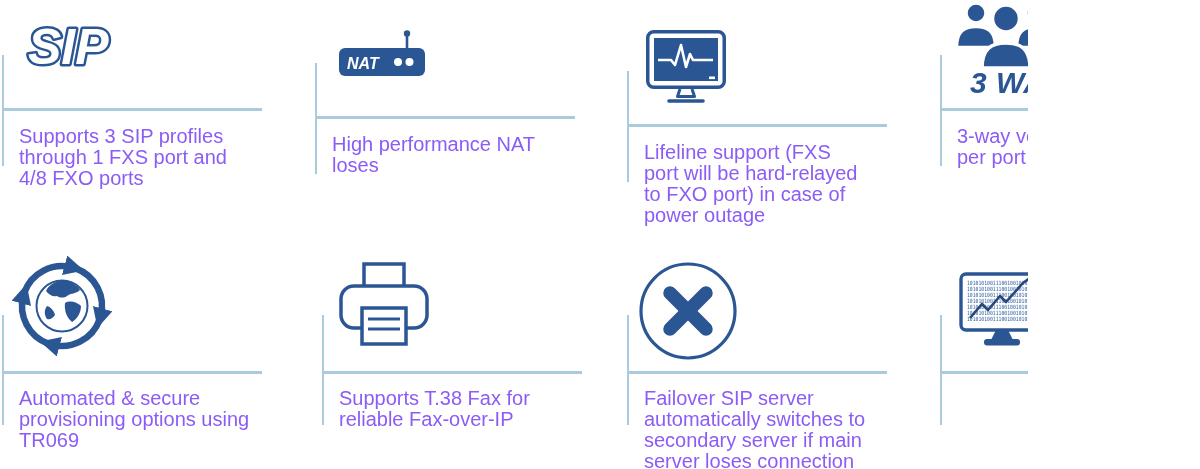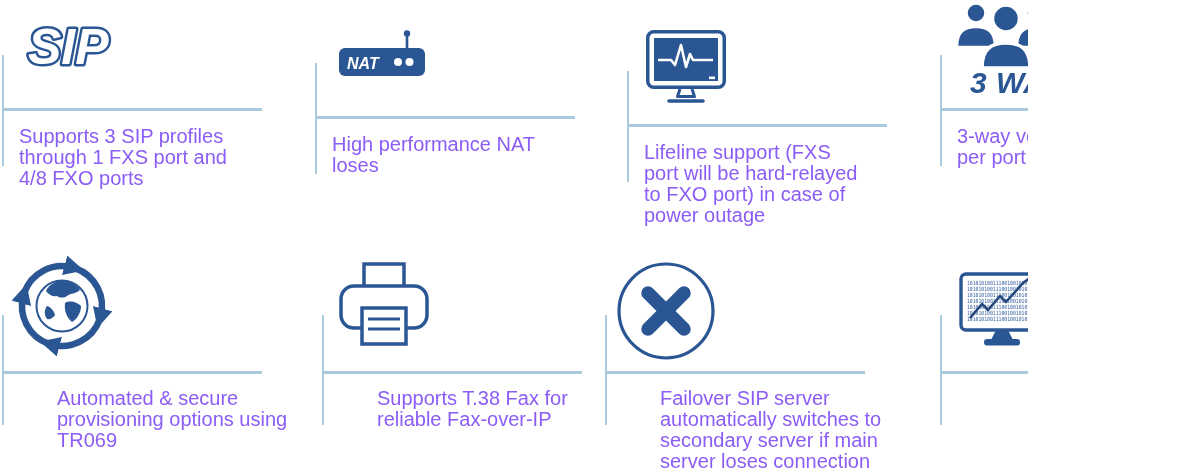--- a/index.html
+++ b/index.html
@@ -1,32 +1,32 @@
 <!DOCTYPE html>
 <html><head>
 <meta charset="utf-8">
 <style>
   html,body{margin:0;padding:0;background:#fff;}
   .page{position:relative;width:1028px;height:469px;background:#ffffff;overflow:hidden;
         font-family:"Liberation Sans","DejaVu Sans",sans-serif;}
   .feature{position:absolute;width:262px;height:230px;}
   .f1{left:2px;top:0}   .f2{left:315px;top:8px}   .f3{left:627px;top:16px}   .f4{left:940px;top:0}
-  .f5{left:2px;top:240px}.f6{left:322px;top:240px}.f7{left:605px;top:240px}.f8{left:940px;top:240px}
+  .f5{left:2px;top:240px}.f6{left:322px;top:240px}.f7{left:627px;top:240px}.f8{left:940px;top:240px}
 
   .vline{position:absolute;left:0;width:2px;background:#a9cbdd;}
   .hline{position:absolute;left:0;width:260px;height:3px;background:#a9cbdd;}
   .row1 .vline{top:55px;height:111px;}
   .row1 .hline{top:108px;}
   .row2 .vline{top:75px;height:110px;}
   .row2 .hline{top:131px;}
 
   .desc{position:absolute;left:17px;width:236px;font-size:20px;line-height:21px;
         color:#8b5cf6;white-space:pre-line;letter-spacing:0;}
   .row1 .desc{top:126px;}
-  .row2 .desc{top:148px;margin-left:38px;}
+  .row2 .desc{top:148px;}
 
   .icon{position:absolute;}
   .f1 .icon{left:22px;top:18px;}
   .f2 .icon{left:23px;top:20px;}
   .f3 .icon{left:19px;top:14px;}
   .f4 .icon{left:16px;top:1px;}
   .f4 .icon-caption{position:absolute;left:30px;top:66px;font-size:30px;font-weight:800;
                     font-style:italic;color:#2b5694;letter-spacing:0.5px;}
   .f5 .icon{left:12px;top:18px;}
   .f6 .icon{left:17px;top:22px;}

